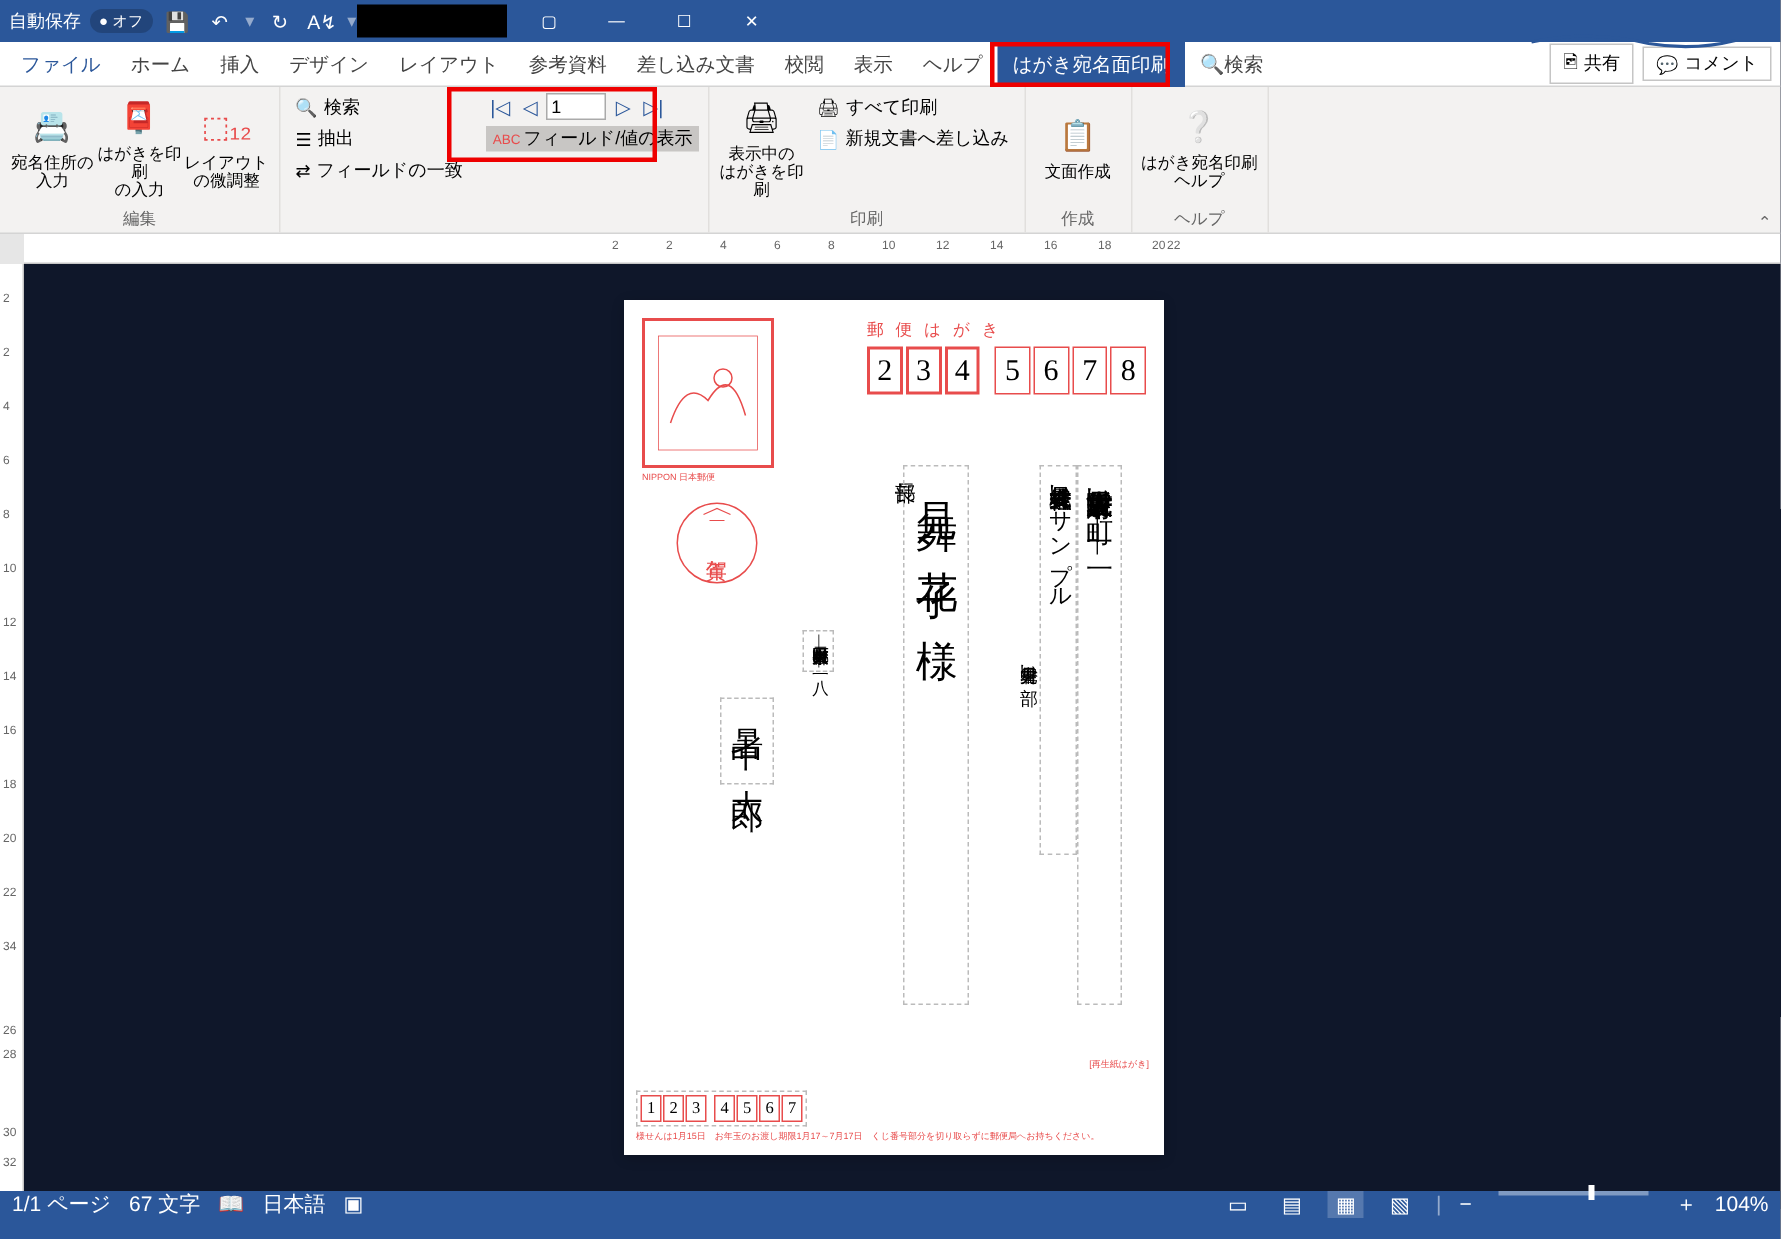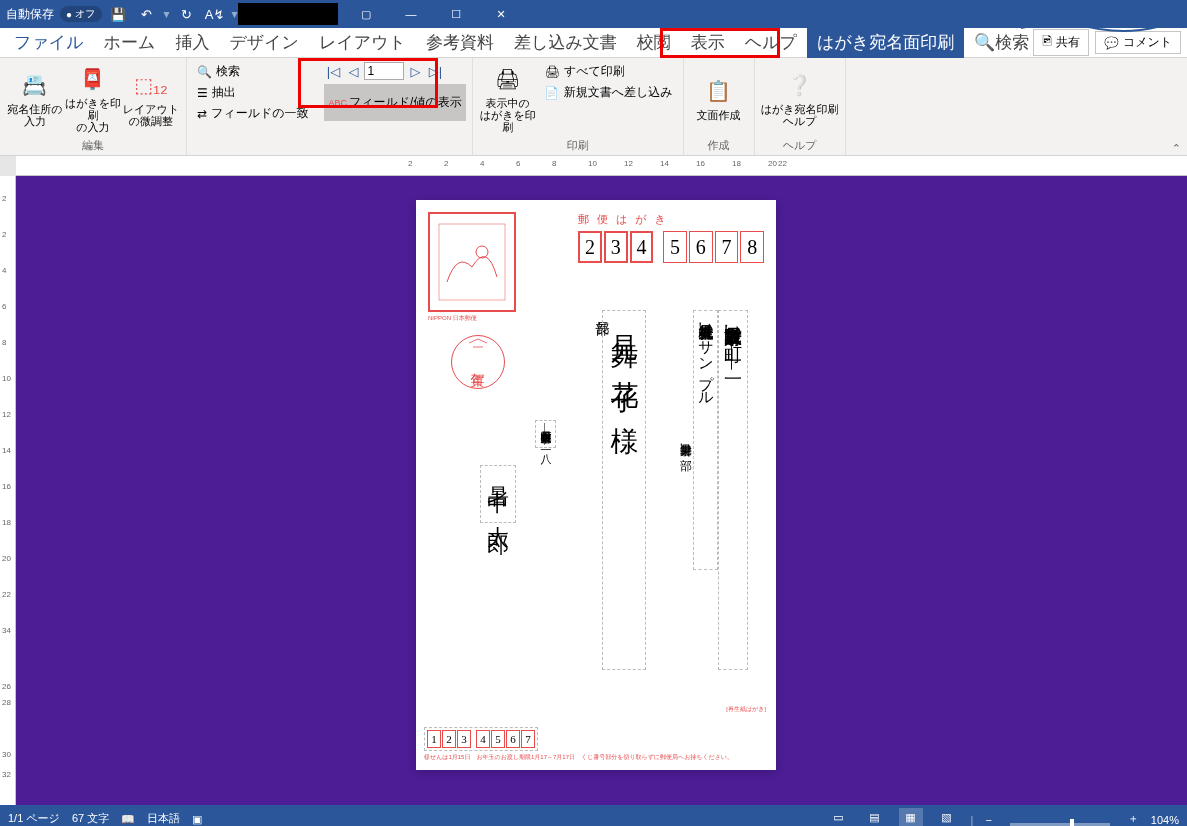--- a/index.html
+++ b/index.html
@@ -10,21 +10,21 @@
 .titlebar .left { display: flex; align-items: center; gap: 6px; padding-left: 6px; }
 .autosave-toggle { background: rgba(0,0,0,0.2); border-radius: 10px; padding: 1px 6px; font-size: 10px; display: flex; align-items: center; gap: 3px; }
 .qat-btn { width: 22px; height: 22px; display: flex; align-items: center; justify-content: center; color: white; font-size: 13px; }
 .titlebar .center { flex: 1; text-align: center; font-size: 13px; }
 .titlebar .right { display: flex; align-items: center; }
 .black-box { width: 100px; height: 22px; background: black; margin-right: 6px; }
 .win-btn { width: 45px; height: 28px; display: flex; align-items: center; justify-content: center; color: white; font-size: 11px; }
 
 
 .tabs { height: 30px; background: white; border-bottom: 1px solid #d4d4d4; display: flex; align-items: center; padding: 0 4px; position: relative; }
-.tab { padding: 0 10px; height: 30px; display: flex; align-items: center; font-size: 17px; color: #444; cursor: pointer; }
+.tab { padding: 0 10px; height: 30px; display: flex; align-items: center; font-size: 13px; color: #444; cursor: pointer; }
 .tab.file { color: #2b579a; }
 .tab.active { color: white; background: #2b579a; }
 .tabs .right { position: absolute; right: 6px; display: flex; gap: 6px; align-items: center; }
 .share-btn, .comment-btn { border: 1px solid #c5c5c5; padding: 2px 8px; font-size: 12px; background: white; display: flex; align-items: center; gap: 4px; }
 
 
 .red-frame-tab { position: absolute; border: 3px solid #e00; left: 660px; top: 28px; width: 120px; height: 30px; pointer-events: none; z-index: 10; }
 .red-frame-data { position: absolute; border: 3px solid #e00; left: 298px; top: 58px; width: 140px; height: 50px; pointer-events: none; z-index: 10; }
 
 
@@ -32,30 +32,30 @@
 .group { display: flex; flex-direction: column; border-right: 1px solid #e1dfdd; }
 .group-content { flex: 1; display: flex; padding: 4px 6px; }
 .group-label { text-align: center; font-size: 11px; color: #666; padding-bottom: 2px; }
 .big-btn { display: flex; flex-direction: column; align-items: center; justify-content: center; width: 58px; font-size: 11px; gap: 2px; text-align: center; line-height: 1.1; }
 .big-btn .icon { width: 32px; height: 32px; display: flex; align-items: center; justify-content: center; font-size: 20px; }
 .small-btn-col { display: flex; flex-direction: column; gap: 2px; }
 .small-btn { display: flex; align-items: center; gap: 4px; font-size: 12px; padding: 1px 4px; }
 .nav-row { display: flex; align-items: center; gap: 2px; margin-bottom: 4px; }
 .nav-arrow { width: 18px; height: 18px; color: #2b579a; display: flex; align-items: center; justify-content: center; font-size: 13px; }
 .rec-input { width: 40px; border: 1px solid #aaa; font-size: 12px; text-align: left; padding: 0 2px; height: 18px; }
-.field-toggle { background: #c8c6c4; padding: 10px 4px; font-size: 12px; display: flex; align-items: center; gap: 2px; text-align: right; }
+.field-toggle { background: #c8c6c4; padding: 0 4px; font-size: 12px; display: flex; align-items: center; gap: 2px; text-align: right; }
 .ribbon-collapse { position: absolute; right: 6px; top: 142px; font-size: 11px; color: #666; }
 
 
 .ruler-h { height: 20px; background: white; border-bottom: 1px solid #c5c5c5; margin-left: 16px; position: relative; font-size: 9px; color: #666; }
 .ruler-v { position: absolute; left: 0; top: 176px; width: 16px; bottom: 20px; background: white; border-right: 1px solid #c5c5c5; font-size: 8px; color: #666; }
 .ruler-v .tick { position: absolute; left: 2px; transform-origin: left; }
 
 
-.doc-area { position: absolute; left: 16px; top: 176px; right: 0; bottom: 20px; background: #4c1d95; overflow: auto; }
+.doc-area { position: absolute; left: 16px; top: 176px; right: 0; bottom: 20px; background: #0f172a; overflow: auto; }
 .page { position: absolute; left: 400px; top: 24px; width: 360px; height: 570px; background: white; box-shadow: 0 2px 8px rgba(0,0,0,0.2); padding: 12px; }
 
 
 .postal-label { color: #e84c4c; font-size: 11px; letter-spacing: 8px; margin-left: 150px; }
 .zip-row { display: flex; gap: 2px; margin-top: 4px; margin-left: 150px; }
 .zip-box { width: 25px; height: 32px; border: 2px solid #e84c4c; display: flex; align-items: center; justify-content: center; font-size: 20px; font-family: serif; }
 .zip-box.thin { border-width: 1px; }
 .zip-gap { width: 6px; }
 
 .stamp-area { position: absolute; left: 12px; top: 12px; width: 100px; }
@@ -76,21 +76,21 @@
 .bottom-strip { position: absolute; bottom: 8px; left: 8px; right: 8px; }
 .sender-zip-row { display: flex; gap: 1px; }
 .szip-box { width: 14px; height: 18px; border: 1px solid #e84c4c; display: flex; align-items: center; justify-content: center; font-size: 11px; font-family: serif; }
 .pink-note { color: #e84c4c; font-size: 6px; margin-top: 2px; }
 .lottery-row { display: flex; justify-content: space-between; margin-top: 4px; align-items: center; }
 .lottery-box { color: #6b7db5; font-style: italic; font-size: 17px; font-family: serif; letter-spacing: 2px; }
 .otoshidama { width: 70px; height: 22px; background: #e84c4c; color: white; font-size: 9px; display: flex; align-items: center; justify-content: center; clip-path: polygon(0 0, 100% 0, 90% 100%, 0 100%); }
 .regen-note { position: absolute; right: 10px; bottom: 56px; color: #e84c4c; font-size: 6px; }
 
 
-.statusbar { position: absolute; bottom: 0; left: 0; right: 0; height: 21px; background: #2b579a; color: white; font-size: 11px; display: flex; align-items: flex-end; padding: 0 8px; gap: 12px; }
+.statusbar { position: absolute; bottom: 0; left: 0; right: 0; height: 32px; background: #2b579a; color: white; font-size: 14px; display: flex; align-items: flex-start; padding: 0 8px; gap: 12px; }
 .statusbar .spacer { flex: 1; }
 .view-btn { width: 24px; height: 18px; display: flex; align-items: center; justify-content: center; }
 .zoom-slider { width: 100px; height: 3px; background: rgba(255,255,255,0.4); position: relative; margin: 0 6px; }
 .zoom-thumb { width: 4px; height: 10px; background: white; position: absolute; top: -4px; left: 60px; }
 .sep { color: rgba(255,255,255,0.5); }
 
 
 .blue-scribble { position: absolute; top: 22px; right: 28px; width: 140px; height: 14px; pointer-events: none; z-index: 5; }
 
 

